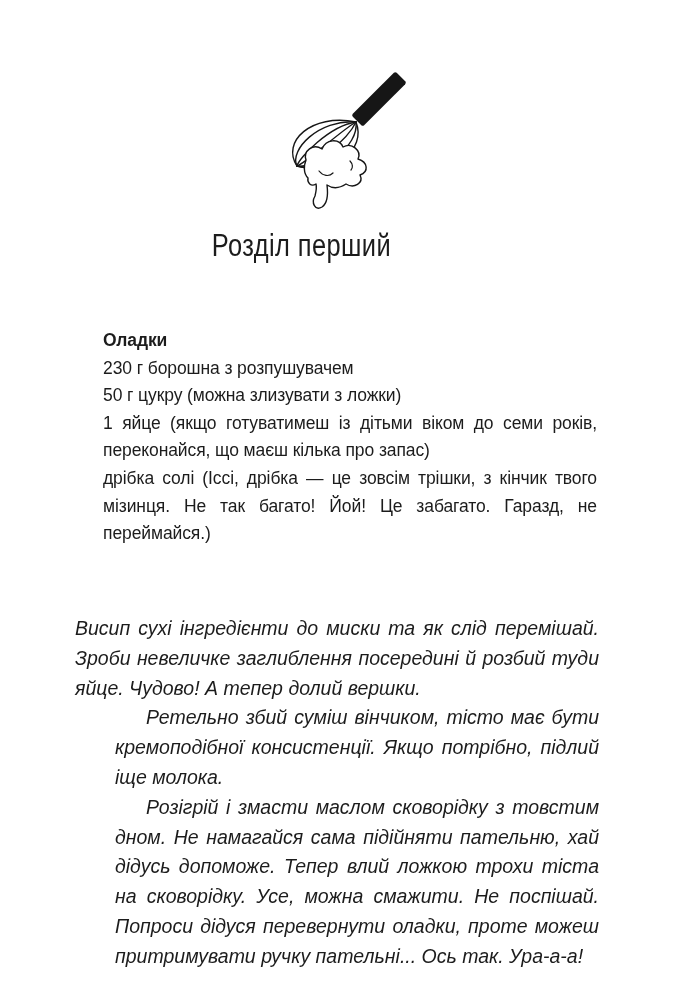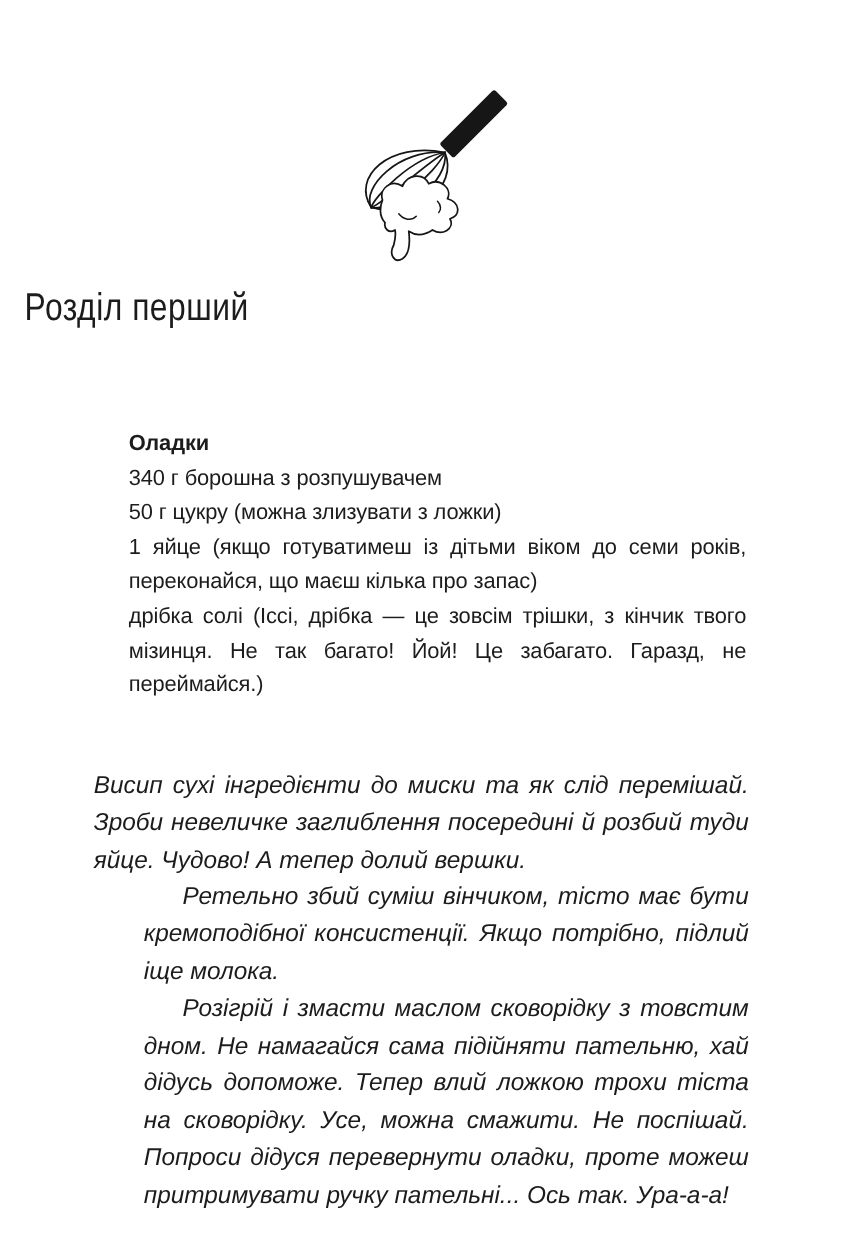--- a/index.html
+++ b/index.html
@@ -17,32 +17,32 @@
     overflow:hidden;
     font-family:"Liberation Sans",sans-serif;
     color:var(--text);
   }
   .illustration{
     position:absolute;left:281px;top:66px;
     width:150px;height:150px;
   }
   .chapter-title{
     position:absolute;left:0;top:228px;width:602px;
-    margin:0;
+    margin:0;text-align:center;
     font-size:31px;font-weight:400;letter-spacing:0.5px;
     color:var(--text);
   }
   .chapter-title .cond{
     display:inline-block;
     transform:scaleX(0.82);
     transform-origin:center;
     white-space:nowrap;
   }
   .recipe{
-    position:absolute;left:103px;top:341px;width:494px;
+    position:absolute;left:103px;top:327px;width:494px;
     font-size:17.5px;line-height:27.6px;
     letter-spacing:-0.1px;
     text-align:justify;
   }
   .recipe-title{font-weight:bold;text-align:left;}
   .ingredient{margin:0;}
   .body-text{
     position:absolute;left:75px;top:614px;width:524px;
     font-family:Liberation Sans, sans-serif;
     font-style:italic;
@@ -99,21 +99,21 @@
       <path d="M69,95 C72,98 72,102 70,104" fill="none" stroke="#161616" stroke-width="1.2" stroke-linecap="round"></path>
     </svg>
   </div>
 
   <h1 class="chapter-title">
     <span class="cond">Розділ перший</span>
   </h1>
 
   <section class="recipe">
     <div class="recipe-title">Оладки</div>
-    <div class="ingredient">340 г борошна з розпушувачем</div>
+    <div class="ingredient">230 г борошна з розпушувачем</div>
     <div class="ingredient">50 г цукру (можна злизувати з ложки)</div>
     <div class="ingredient">1 яйце (якщо готуватимеш із дітьми віком до семи років, переконайся, що маєш кілька про запас)</div>
     <div class="ingredient">дрібка солі (Іссі, дрібка — це зовсім трішки, з кінчик твого мізинця. Не так багато! Йой! Це забагато. Гаразд, не переймайся.)</div>
   </section>
 
   <section class="body-text">
     <p>Висип сухі інгредієнти до миски та як слід перемішай. Зроби невеличке заглиблення посередині й розбий туди яйце. Чудово! А тепер долий вершки.</p>
     <p class="indent">Ретельно збий суміш вінчиком, тісто має бути кремоподібної консистенції. Якщо потрібно, підлий іще молока.</p>
     <p class="indent">Розігрій і змасти маслом сковорідку з товстим дном. Не намагайся сама підійняти пательню, хай дідусь допоможе. Тепер влий ложкою трохи тіста на сковорідку. Усе, можна смажити. Не поспішай. Попроси дідуся перевернути оладки, проте можеш притримувати ручку пательні... Ось так. Ура-а-а!</p>
   </section>

